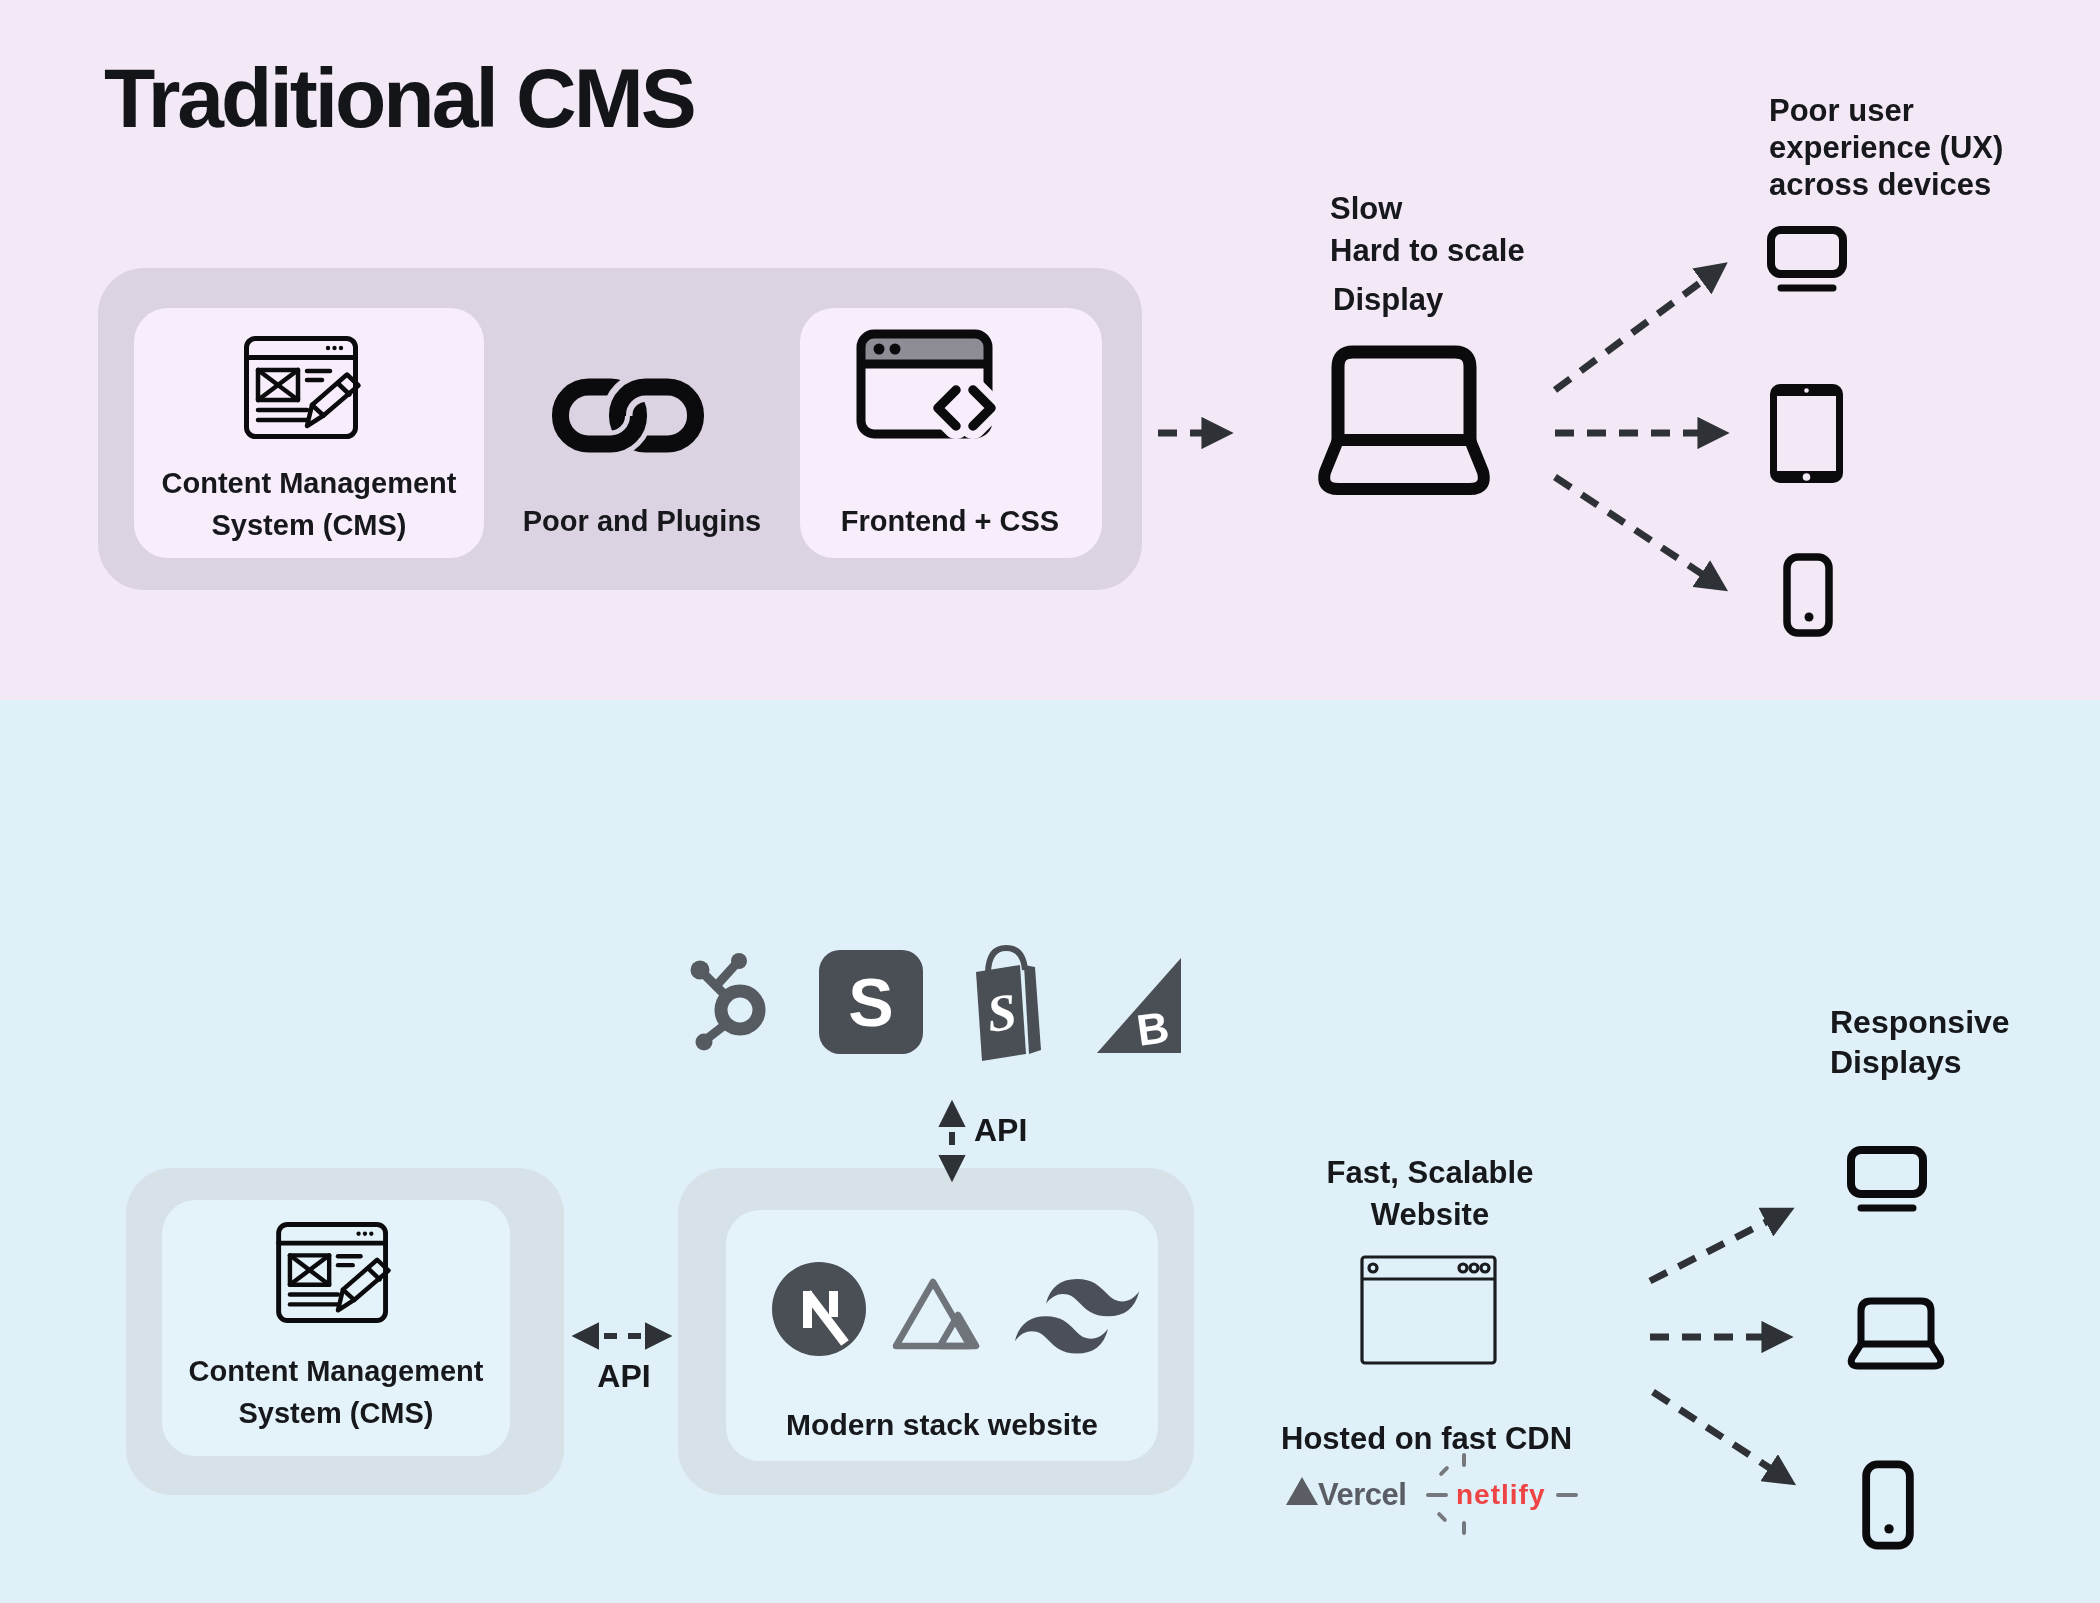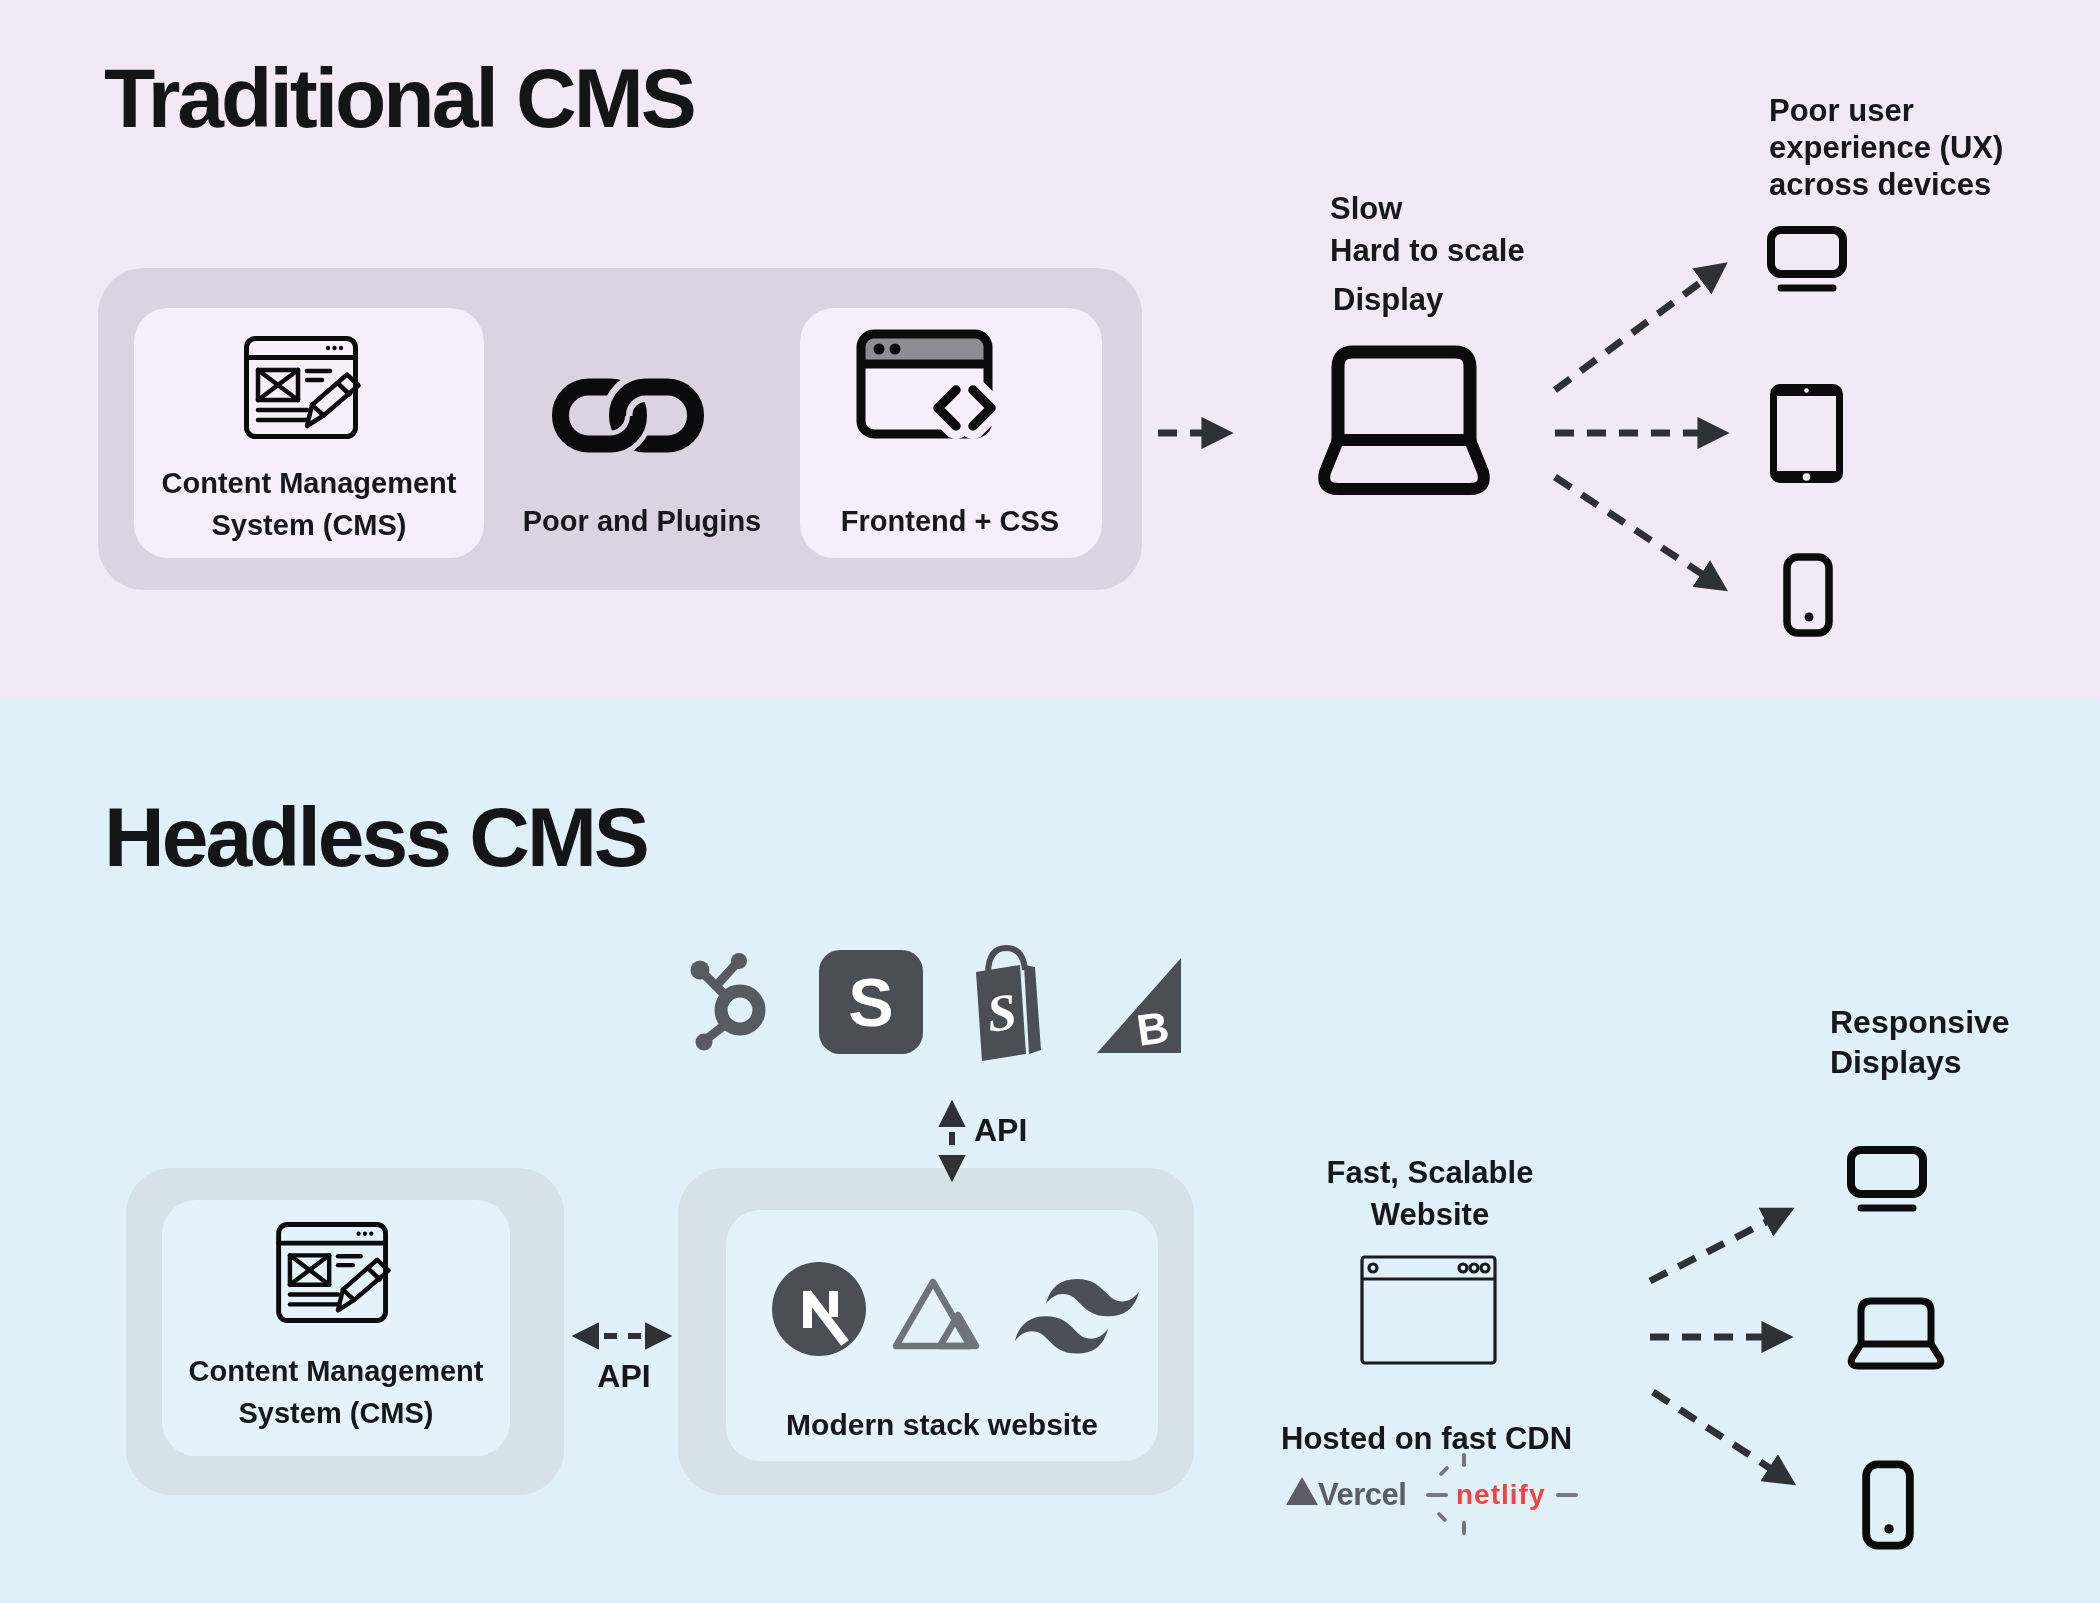--- a/index.html
+++ b/index.html
@@ -119,21 +119,20 @@
     </svg>
 
     <svg class="abs" style="left:1783px;top:553px;" width="50" height="84" viewBox="0 0 50 84">
       <rect x="4" y="4" width="42" height="76" rx="11" fill="none" stroke="#0b0b0d" stroke-width="7.5"></rect>
       <circle cx="26" cy="64" r="4.5" fill="#0b0b0d"></circle>
     </svg>
   </div>
 
   <div class="sect sect-bottom"></div>
 
-  <div class="abs title" style="left:104px;top:795px;">Headless CMS</div>
 
 
   <svg class="abs" style="left:688px;top:948px;" width="84" height="104" viewBox="0 0 84 104">
     <g stroke="#565a61" fill="none" stroke-linecap="round">
       <circle cx="52" cy="62" r="19" stroke-width="13"></circle>
       <line x1="40" y1="50" x2="16" y2="26" stroke-width="9"></line>
       <line x1="28" y1="38" x2="48" y2="16" stroke-width="9"></line>
       <line x1="38" y1="76" x2="20" y2="90" stroke-width="9"></line>
     </g>
     <g fill="#565a61">

